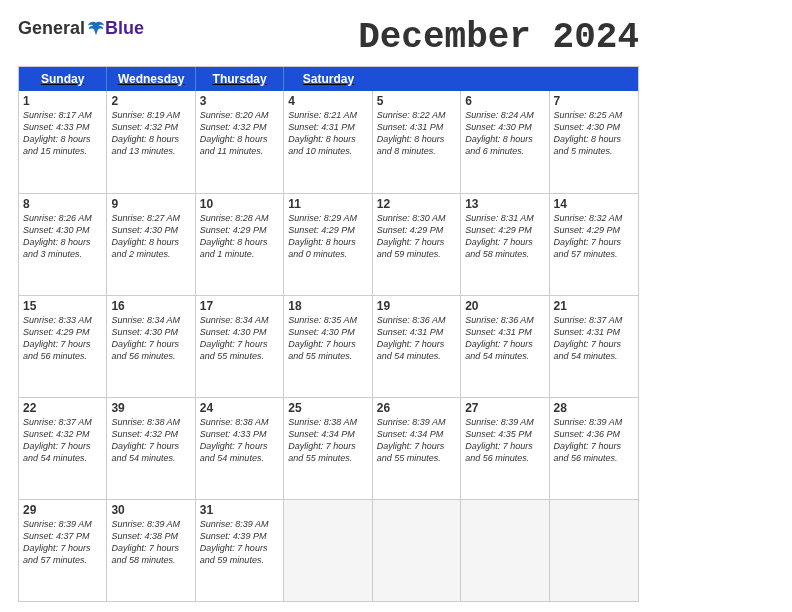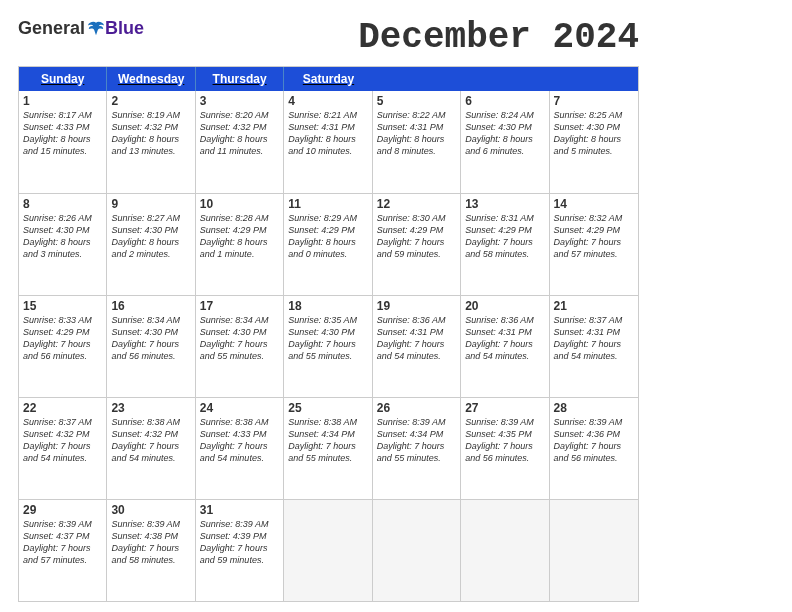--- a/index.html
+++ b/index.html
@@ -162,21 +162,21 @@
           <div class="cal-cell"><span class="day-num">15</span><span class="cell-text">Sunrise: 8:33 AM<br>Sunset: 4:29 PM<br>Daylight: 7 hours<br>and 56 minutes.</span></div>
           <div class="cal-cell"><span class="day-num">16</span><span class="cell-text">Sunrise: 8:34 AM<br>Sunset: 4:30 PM<br>Daylight: 7 hours<br>and 56 minutes.</span></div>
           <div class="cal-cell"><span class="day-num">17</span><span class="cell-text">Sunrise: 8:34 AM<br>Sunset: 4:30 PM<br>Daylight: 7 hours<br>and 55 minutes.</span></div>
           <div class="cal-cell"><span class="day-num">18</span><span class="cell-text">Sunrise: 8:35 AM<br>Sunset: 4:30 PM<br>Daylight: 7 hours<br>and 55 minutes.</span></div>
           <div class="cal-cell"><span class="day-num">19</span><span class="cell-text">Sunrise: 8:36 AM<br>Sunset: 4:31 PM<br>Daylight: 7 hours<br>and 54 minutes.</span></div>
           <div class="cal-cell"><span class="day-num">20</span><span class="cell-text">Sunrise: 8:36 AM<br>Sunset: 4:31 PM<br>Daylight: 7 hours<br>and 54 minutes.</span></div>
           <div class="cal-cell"><span class="day-num">21</span><span class="cell-text">Sunrise: 8:37 AM<br>Sunset: 4:31 PM<br>Daylight: 7 hours<br>and 54 minutes.</span></div>
         </div>
         <div class="cal-row">
           <div class="cal-cell"><span class="day-num">22</span><span class="cell-text">Sunrise: 8:37 AM<br>Sunset: 4:32 PM<br>Daylight: 7 hours<br>and 54 minutes.</span></div>
-          <div class="cal-cell"><span class="day-num">23</span><span class="cell-text">Sunrise: 8:38 AM<br>Sunset: 4:32 PM<br>Daylight: 7 hours<br>and 54 minutes.</span></div>
+          <div class="cal-cell"><span class="day-num">39</span><span class="cell-text">Sunrise: 8:38 AM<br>Sunset: 4:32 PM<br>Daylight: 7 hours<br>and 54 minutes.</span></div>
           <div class="cal-cell"><span class="day-num">24</span><span class="cell-text">Sunrise: 8:38 AM<br>Sunset: 4:33 PM<br>Daylight: 7 hours<br>and 54 minutes.</span></div>
           <div class="cal-cell"><span class="day-num">25</span><span class="cell-text">Sunrise: 8:38 AM<br>Sunset: 4:34 PM<br>Daylight: 7 hours<br>and 55 minutes.</span></div>
           <div class="cal-cell"><span class="day-num">26</span><span class="cell-text">Sunrise: 8:39 AM<br>Sunset: 4:34 PM<br>Daylight: 7 hours<br>and 55 minutes.</span></div>
           <div class="cal-cell"><span class="day-num">27</span><span class="cell-text">Sunrise: 8:39 AM<br>Sunset: 4:35 PM<br>Daylight: 7 hours<br>and 56 minutes.</span></div>
           <div class="cal-cell"><span class="day-num">28</span><span class="cell-text">Sunrise: 8:39 AM<br>Sunset: 4:36 PM<br>Daylight: 7 hours<br>and 56 minutes.</span></div>
         </div>
         <div class="cal-row">
           <div class="cal-cell"><span class="day-num">29</span><span class="cell-text">Sunrise: 8:39 AM<br>Sunset: 4:37 PM<br>Daylight: 7 hours<br>and 57 minutes.</span></div>
           <div class="cal-cell"><span class="day-num">30</span><span class="cell-text">Sunrise: 8:39 AM<br>Sunset: 4:38 PM<br>Daylight: 7 hours<br>and 58 minutes.</span></div>
           <div class="cal-cell"><span class="day-num">31</span><span class="cell-text">Sunrise: 8:39 AM<br>Sunset: 4:39 PM<br>Daylight: 7 hours<br>and 59 minutes.</span></div>

